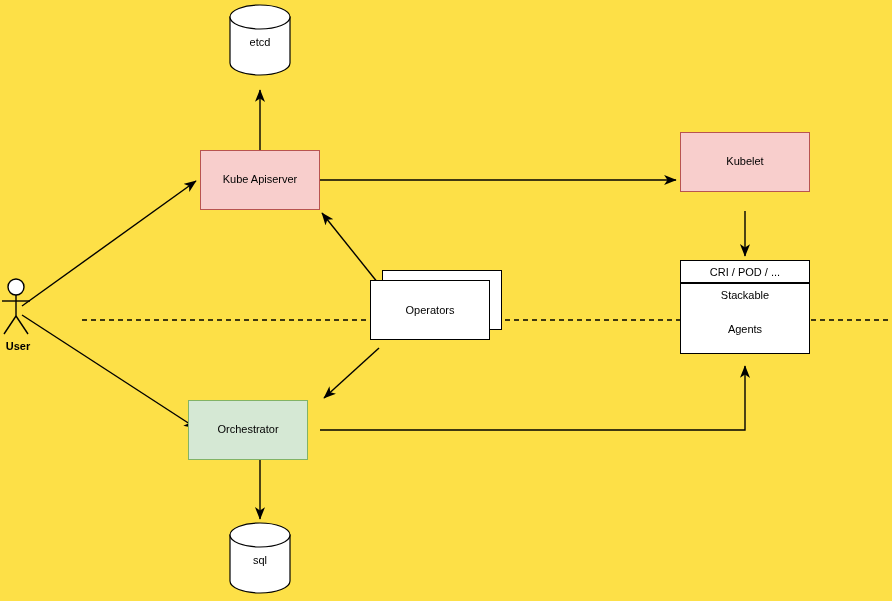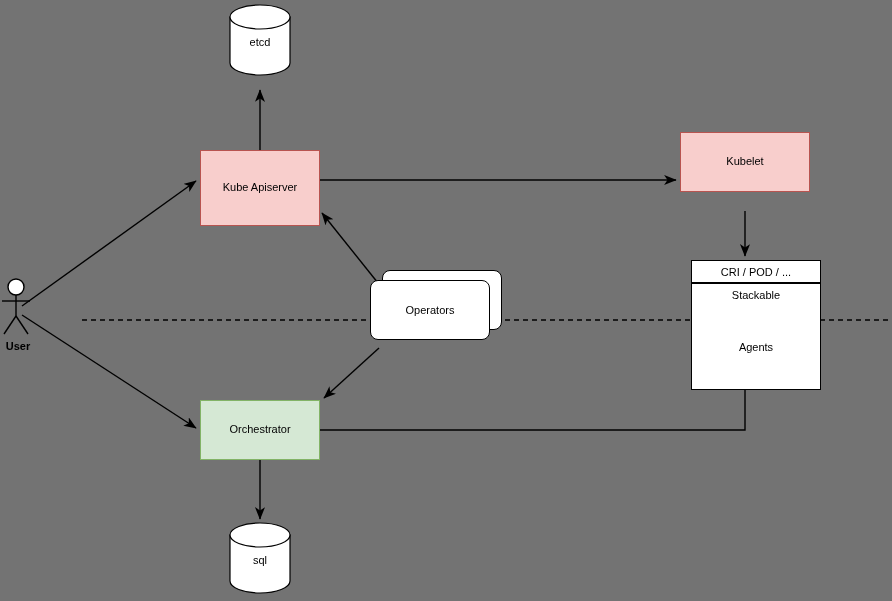--- a/index.html
+++ b/index.html
@@ -8,21 +8,21 @@
     padding: 0;
     background: #ffffff;
   }
   body {
     font-family: "Liberation Sans", sans-serif;
   }
   #canvas {
     position: relative;
     width: 892px;
     height: 601px;
-    background: #737373;
+    background: #fde047;
     overflow: hidden;
   }
   #edges {
     position: absolute;
     left: 0;
     top: 0;
     width: 892px;
     height: 601px;
   }
   .node {
@@ -50,21 +50,21 @@
   }
   
   .stack-wrap {
     position: absolute;
   }
   .stack-layer {
     position: absolute;
     box-sizing: border-box;
     background: #ffffff;
     border: 1px solid #000000;
-    border-radius: 8px;
+    border-radius: 0;
   }
   .stack-front {
     display: flex;
     align-items: center;
     justify-content: center;
     font-size: 11px;
     color: #000000;
   }
   
   .seg-box {
@@ -145,42 +145,42 @@
   </svg>
 
   <div class="cyl-wrap" style="left:229px; top:4px; width:62px; height:72px;">
     <svg width="62" height="72" viewBox="0 0 62 72" xmlns="http://www.w3.org/2000/svg">
       <path d="M1,13 L1,59 A30,12 0 0 0 61,59 L61,13 Z" fill="#ffffff" stroke="#000000" stroke-width="1.2"></path>
       <ellipse cx="31" cy="13" rx="30" ry="12" fill="#ffffff" stroke="#000000" stroke-width="1.2"></ellipse>
     </svg>
     <div class="cyl-label" style="top:32px;">etcd</div>
   </div>
 
-  <div class="node box box-red" style="left:200px; top:150px; width:120px; height:76px;">
+  <div class="node box box-red" style="left:200px; top:150px; width:120px; height:60px;">
     <span>Kube Apiserver</span>
   </div>
 
   <div class="node box box-red" style="left:680px; top:132px; width:130px; height:60px;">
     <span>Kubelet</span>
   </div>
 
-  <div class="seg-box" style="left:680px; top:260px; width:130px; height:130px;margin-left:11px;">
+  <div class="seg-box" style="left:680px; top:260px; width:130px; height:94px;">
     <div class="seg seg-top" style="height:22px;">CRI / POD / ...</div>
     <div class="seg seg-bottom" style="height:22px;">Stackable</div>
     <div class="seg seg-mid">Agents</div>
   </div>
 
   <div class="stack-wrap" style="left:370px; top:270px; width:132px; height:76px;">
     <div class="stack-layer" style="left:12px; top:0px; width:120px; height:60px;"></div>
     <div class="stack-layer stack-front" style="left:0px; top:10px; width:120px; height:60px;">
       <span>Operators</span>
     </div>
   </div>
 
-  <div class="node box box-green" style="left:200px; top:400px; width:120px; height:60px;">
+  <div class="node box box-green" style="left:188px; top:400px; width:120px; height:60px;">
     <span>Orchestrator</span>
   </div>
 
   <div class="cyl-wrap" style="left:229px; top:522px; width:62px; height:72px;">
     <svg width="62" height="72" viewBox="0 0 62 72" xmlns="http://www.w3.org/2000/svg">
       <path d="M1,13 L1,59 A30,12 0 0 0 61,59 L61,13 Z" fill="#ffffff" stroke="#000000" stroke-width="1.2"></path>
       <ellipse cx="31" cy="13" rx="30" ry="12" fill="#ffffff" stroke="#000000" stroke-width="1.2"></ellipse>
     </svg>
     <div class="cyl-label" style="top:32px;">sql</div>
   </div>

